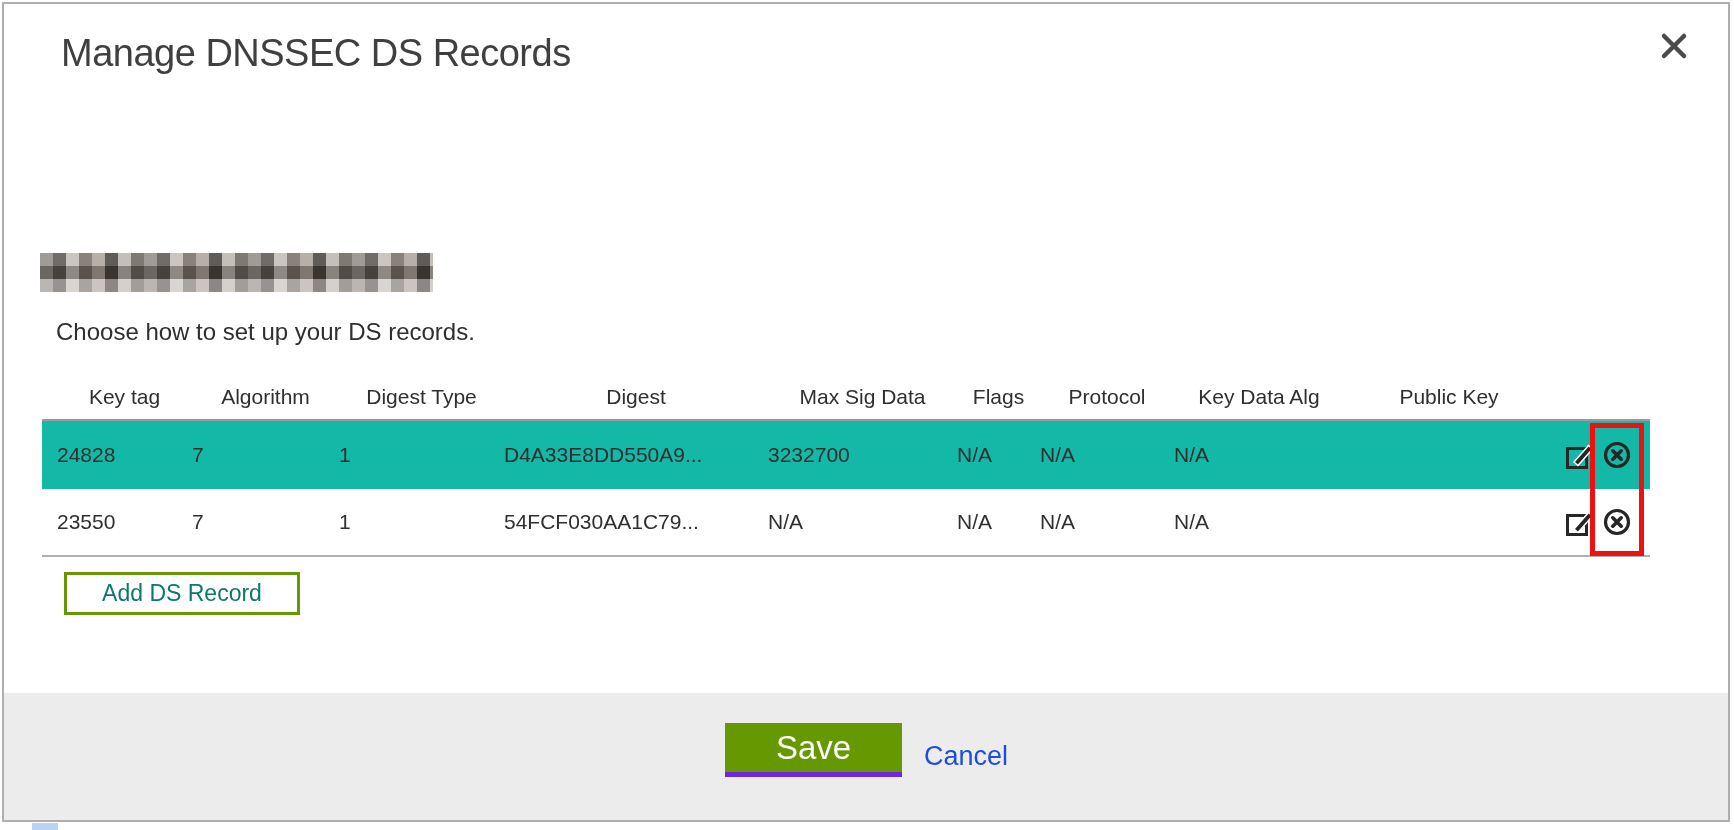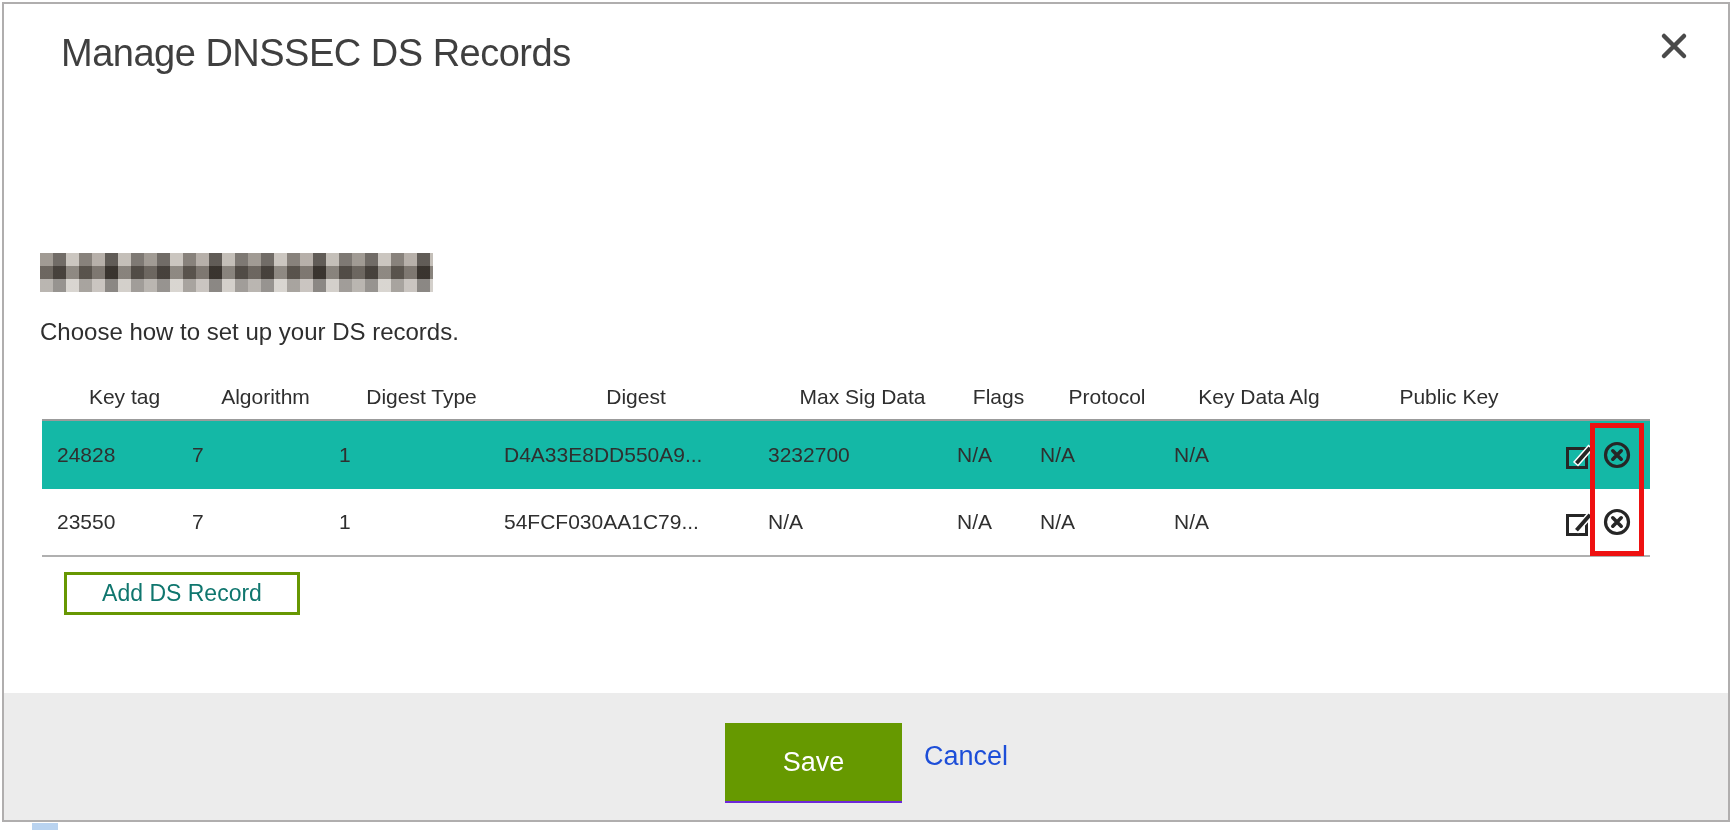--- a/index.html
+++ b/index.html
@@ -43,21 +43,21 @@
   .redacted {
     position: absolute;
     left: 36px; top: 249px;
     width: 393px; height: 39px;
     background:
       repeating-linear-gradient(0deg, rgba(255,255,255,0.40) 0 13px, rgba(50,46,42,0.35) 13px 26px, rgba(255,255,255,0.18) 26px 39px),
       repeating-linear-gradient(90deg, #8c857d 0 13px, #524c46 13px 26px, #c0bab2 26px 39px, #6e675f 39px 52px, #a79f97 52px 65px, #3e3832 65px 78px, #b7b1a9 78px 91px, #625c55 91px 104px);
   }
   .instruction {
     position: absolute;
-    left: 36px; top: 314px;
+    left: 52px; top: 314px;
     font-size: 24px;
     color: #2f2f2f;
   }
   .table {
     position: absolute;
     left: 38px; top: 370px;
     width: 1608px;
   }
   .row {
     display: grid;
@@ -108,26 +108,26 @@
   }
   .footer {
     position: absolute;
     left: 0; bottom: 0;
     width: 100%; height: 127px;
     background: #ececec;
   }
   .save-btn {
     position: absolute;
     left: 721px; top: 30px;
-    width: 177px; height: 80px;
+    width: 177px; height: 54px;
     background: #669900;
     border: none;
-    border-bottom: 2px solid #6d28d9;
+    border-bottom: 5px solid #6d28d9;
     color: #ffffff;
-    font-size: 27px;
+    font-size: 33px;
     font-family: "Liberation Sans", "DejaVu Sans", sans-serif;
     cursor: pointer;
   }
   .cancel-link {
     position: absolute;
     left: 920px; top: 30px;
     height: 70px;
     line-height: 66px;
     font-size: 27px;
     color: #1d4ed8;

